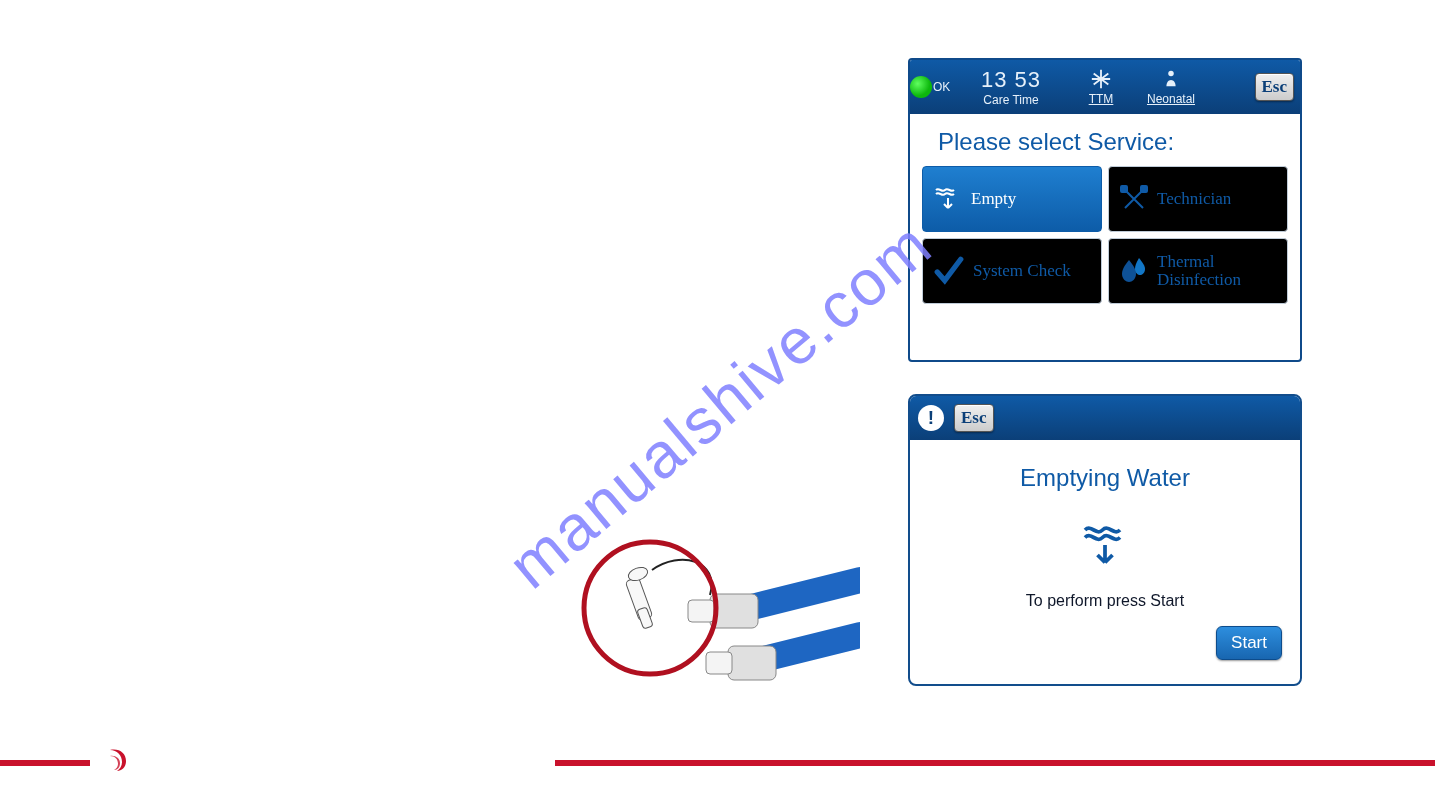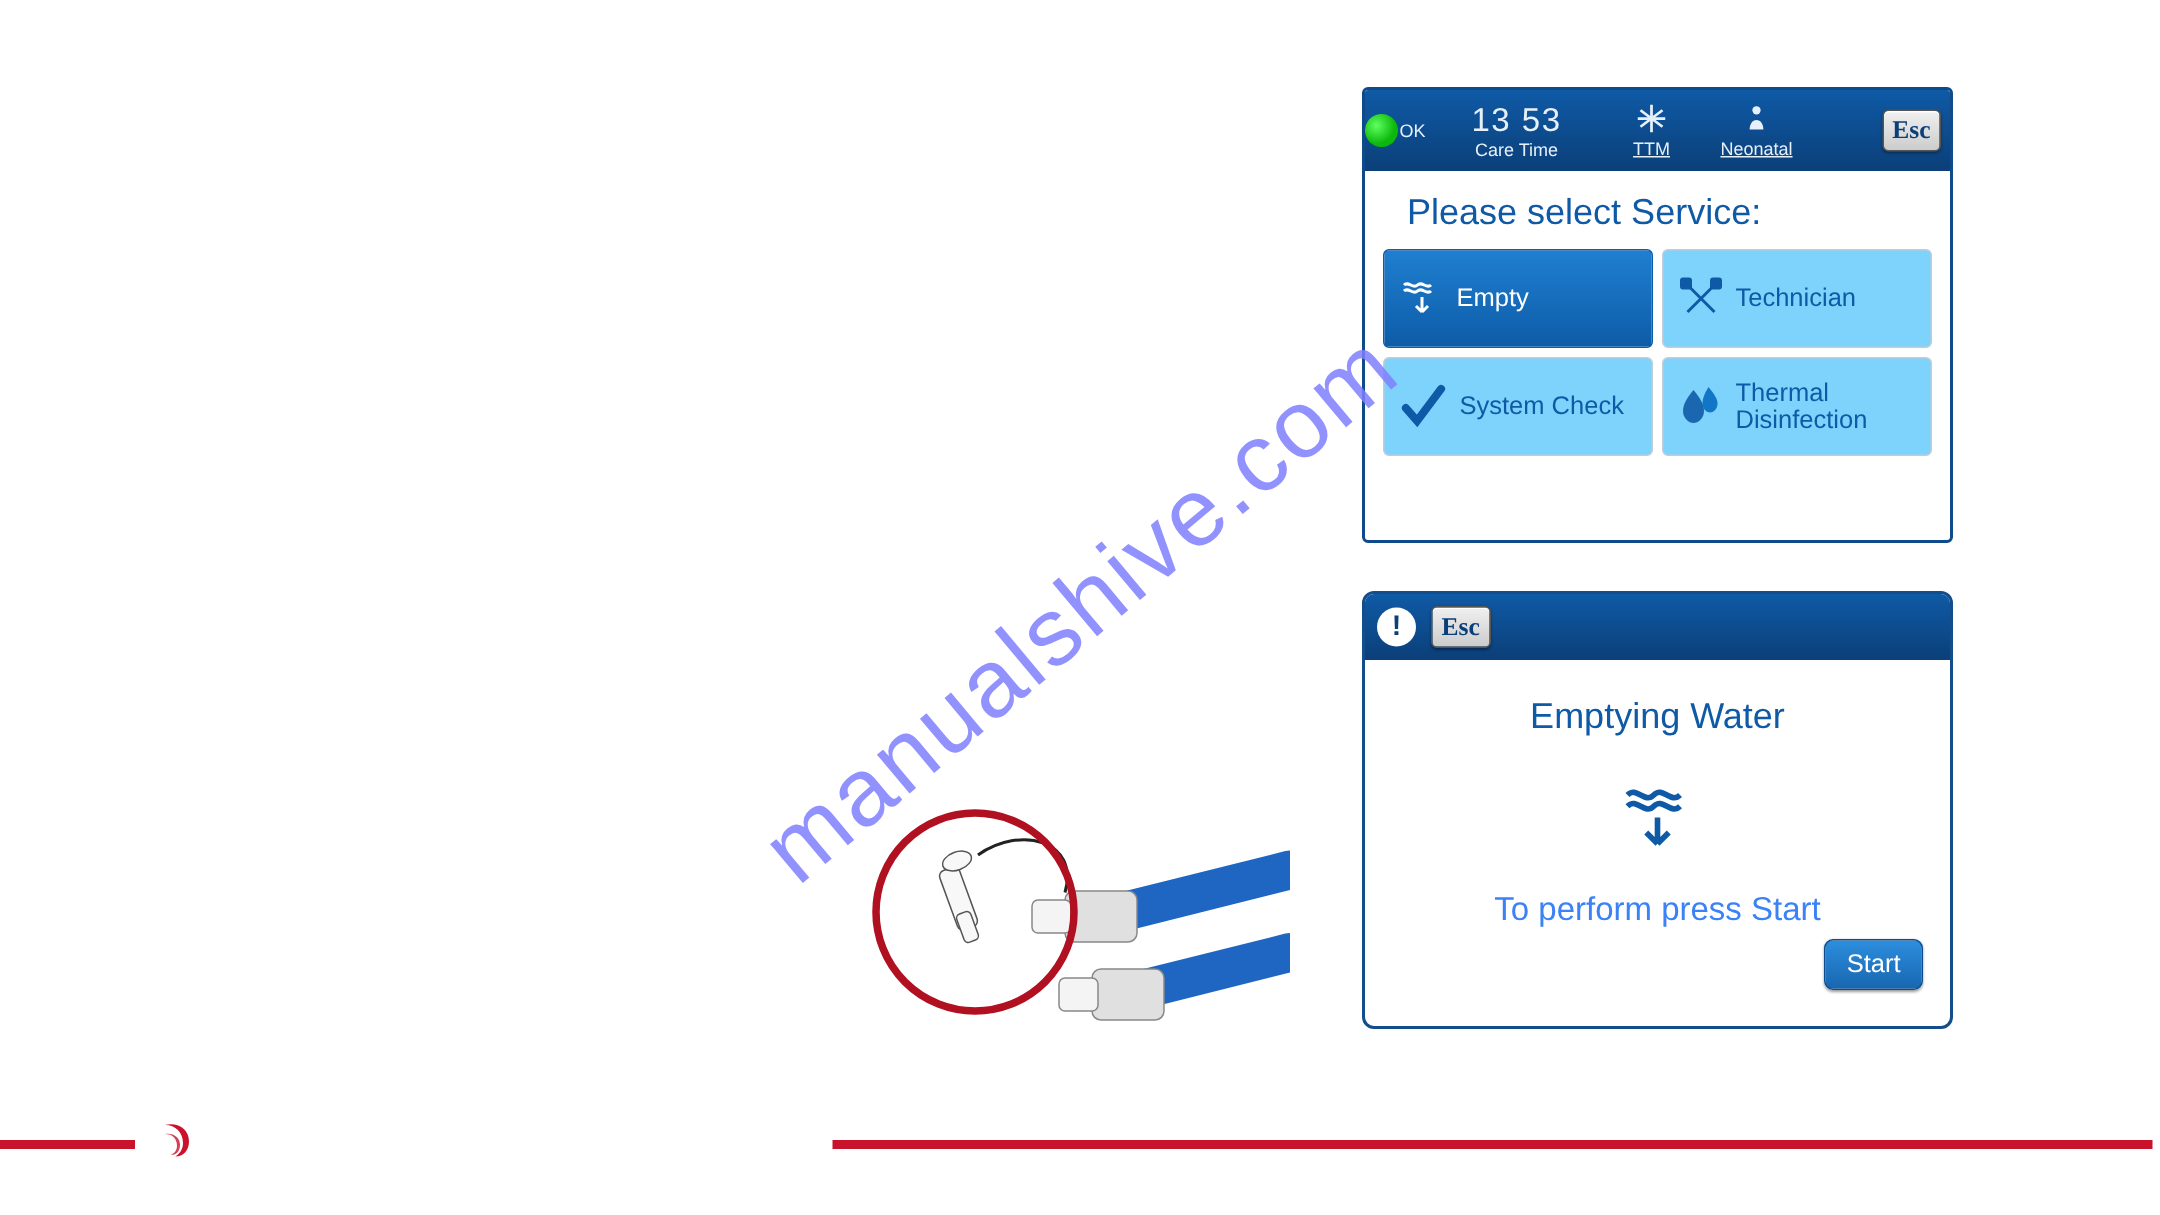--- a/index.html
+++ b/index.html
@@ -96,24 +96,25 @@
   .select-title {
     color: #0f5aa6;
     font-size: 24px;
     padding: 14px 18px 10px 28px;
   }
   .tile-grid {
     display: grid;
     grid-template-columns: 1fr 1fr;
     gap: 6px;
     padding: 0 12px;
+    font-family: Liberation Serif, serif;
   }
   .tile {
     height: 66px;
-    background: #7dd3fc;
+    background: #000000;
     border: 1px solid #c0ccd8;
     border-radius: 4px;
     display: flex;
     align-items: center;
     gap: 8px;
     padding: 0 10px;
     color: #0f5aa6;
     font-size: 17px;
     cursor: pointer;
   }
@@ -159,22 +160,22 @@
   .empty-title {
     color: #0f5aa6;
     font-size: 24px;
     font-weight: normal;
   }
   .empty-icon {
     margin: 28px auto 18px;
     width: 50px;
   }
   .empty-msg {
-    color: #3b82f6;
-    font-size: 22px;
+    color: #0f172a;
+    font-size: 16px;
   }
   .start-btn {
     position: absolute;
     right: 18px;
     bottom: 24px;
     background: linear-gradient(#2d8ede,#1866b0);
     color: #fff;
     border: 1px solid #0d4c8c;
     border-radius: 6px;
     padding: 6px 14px;

